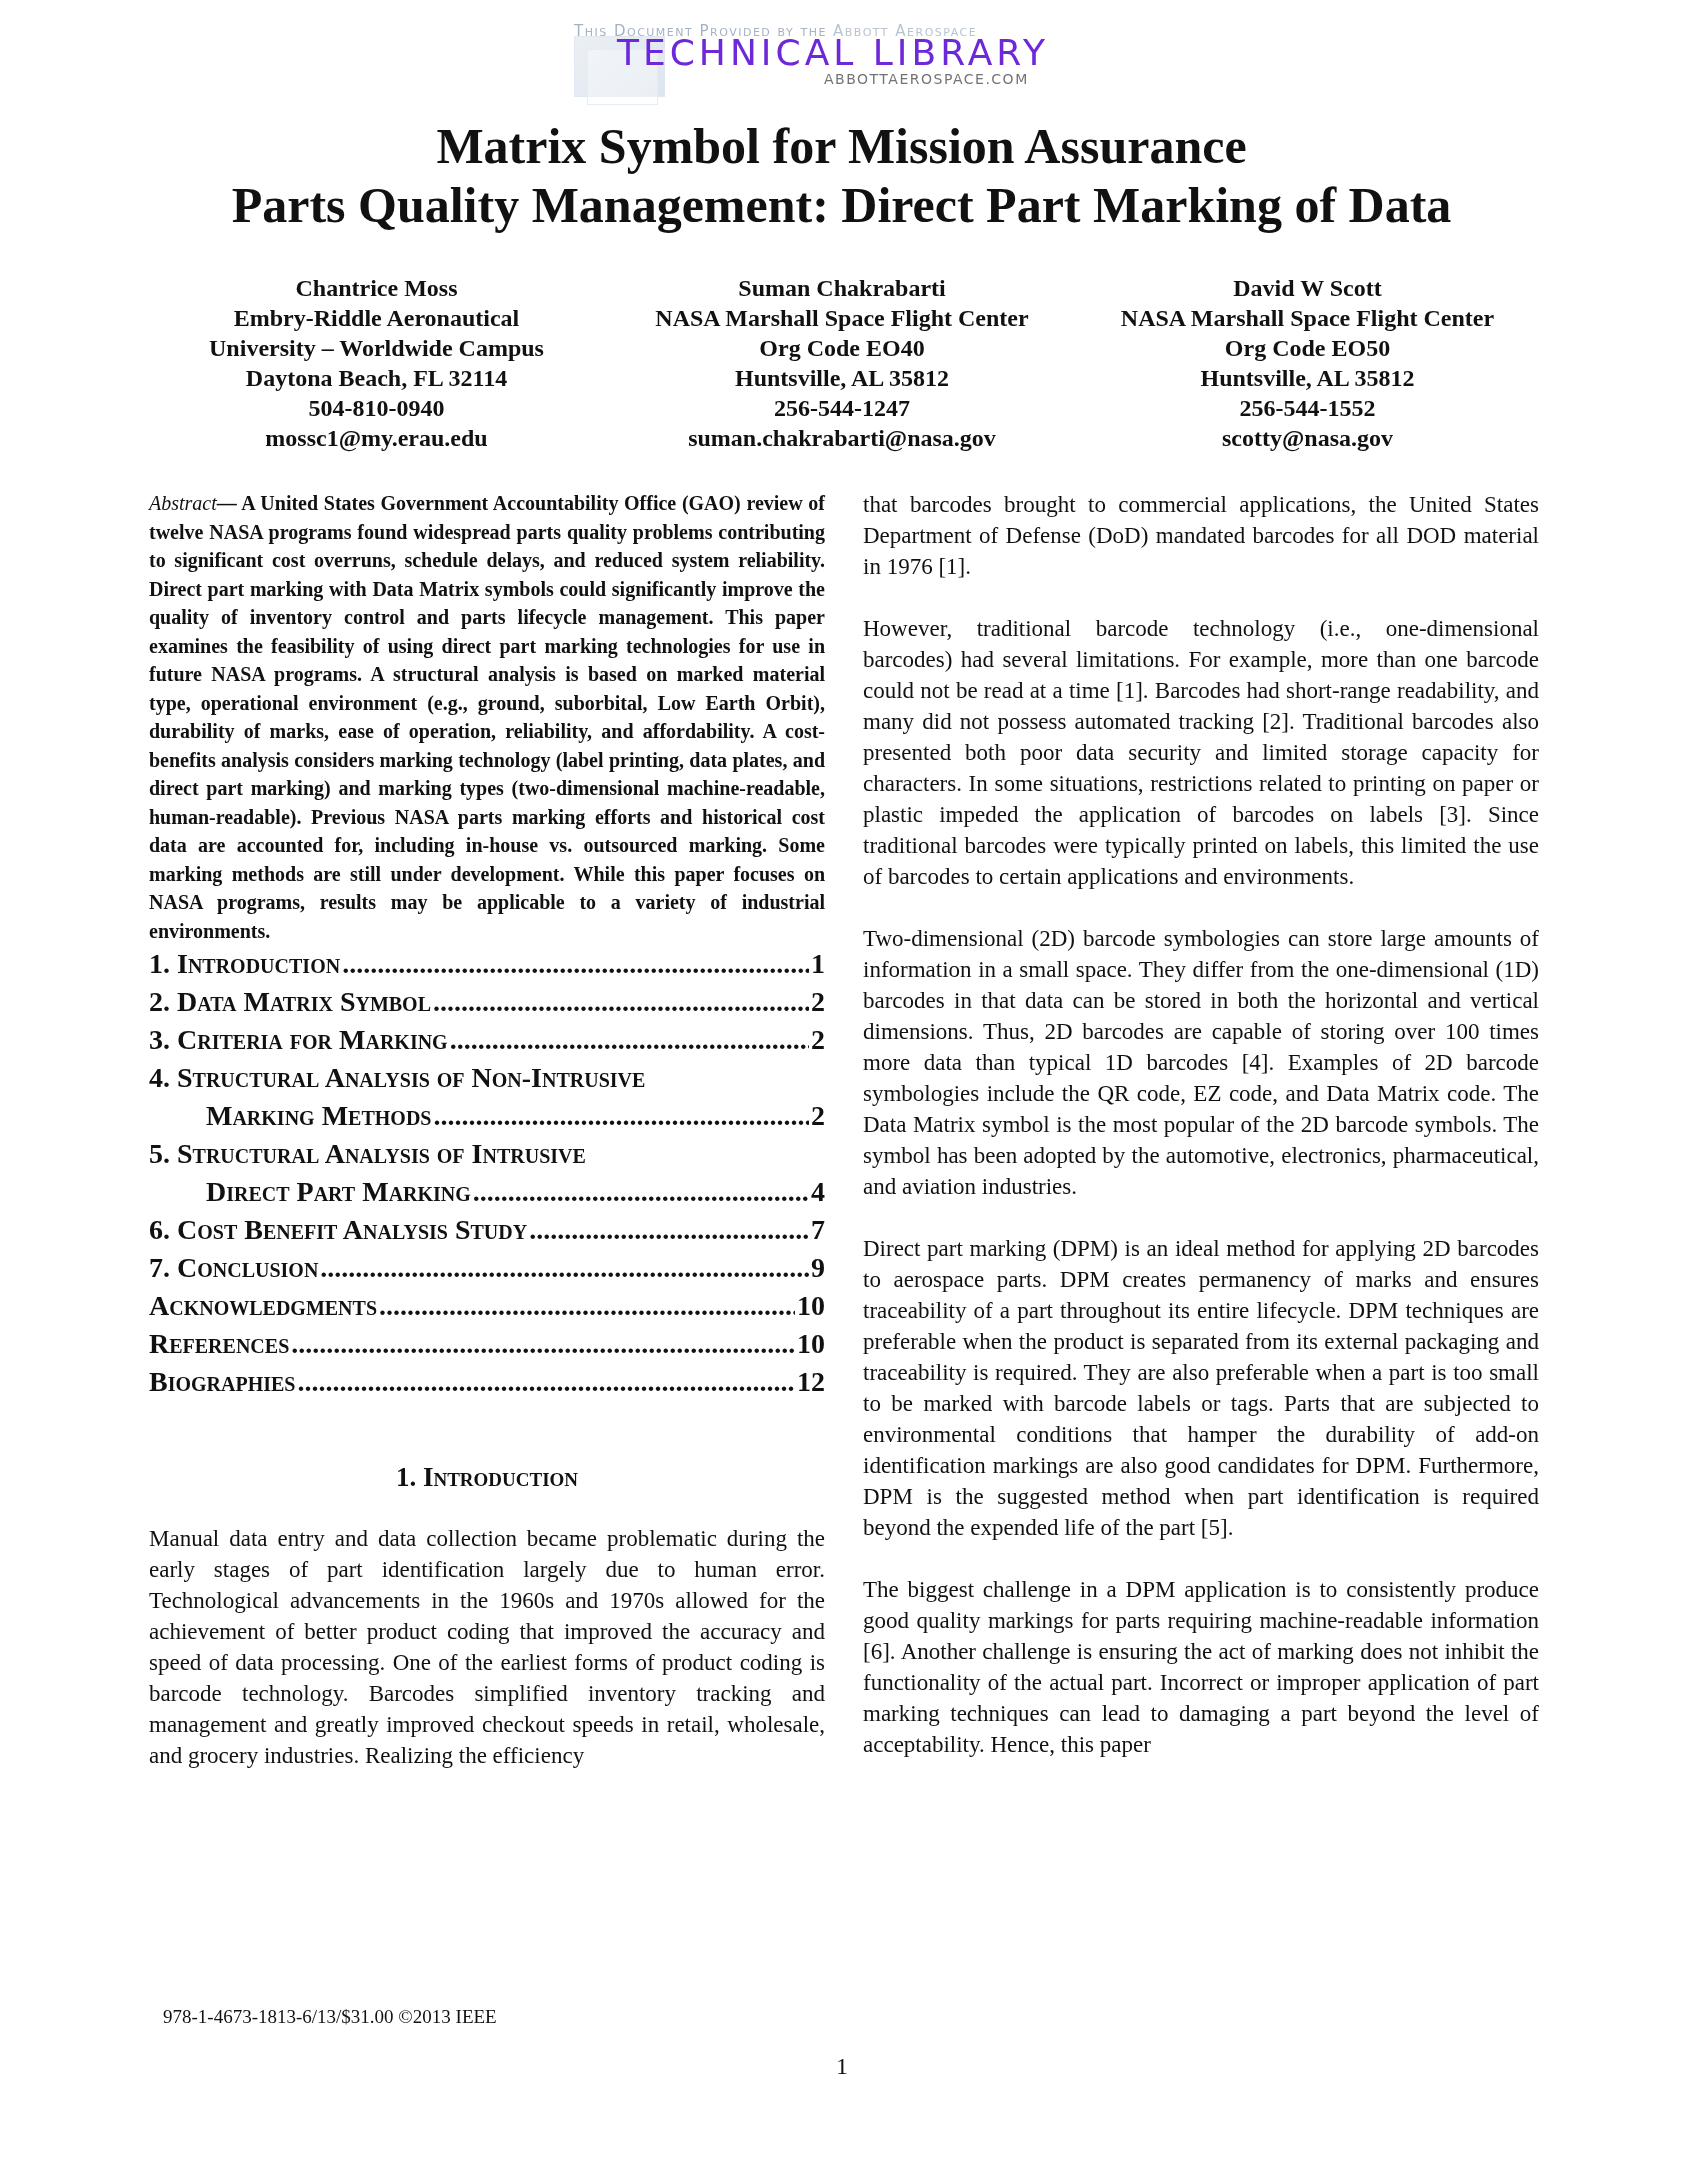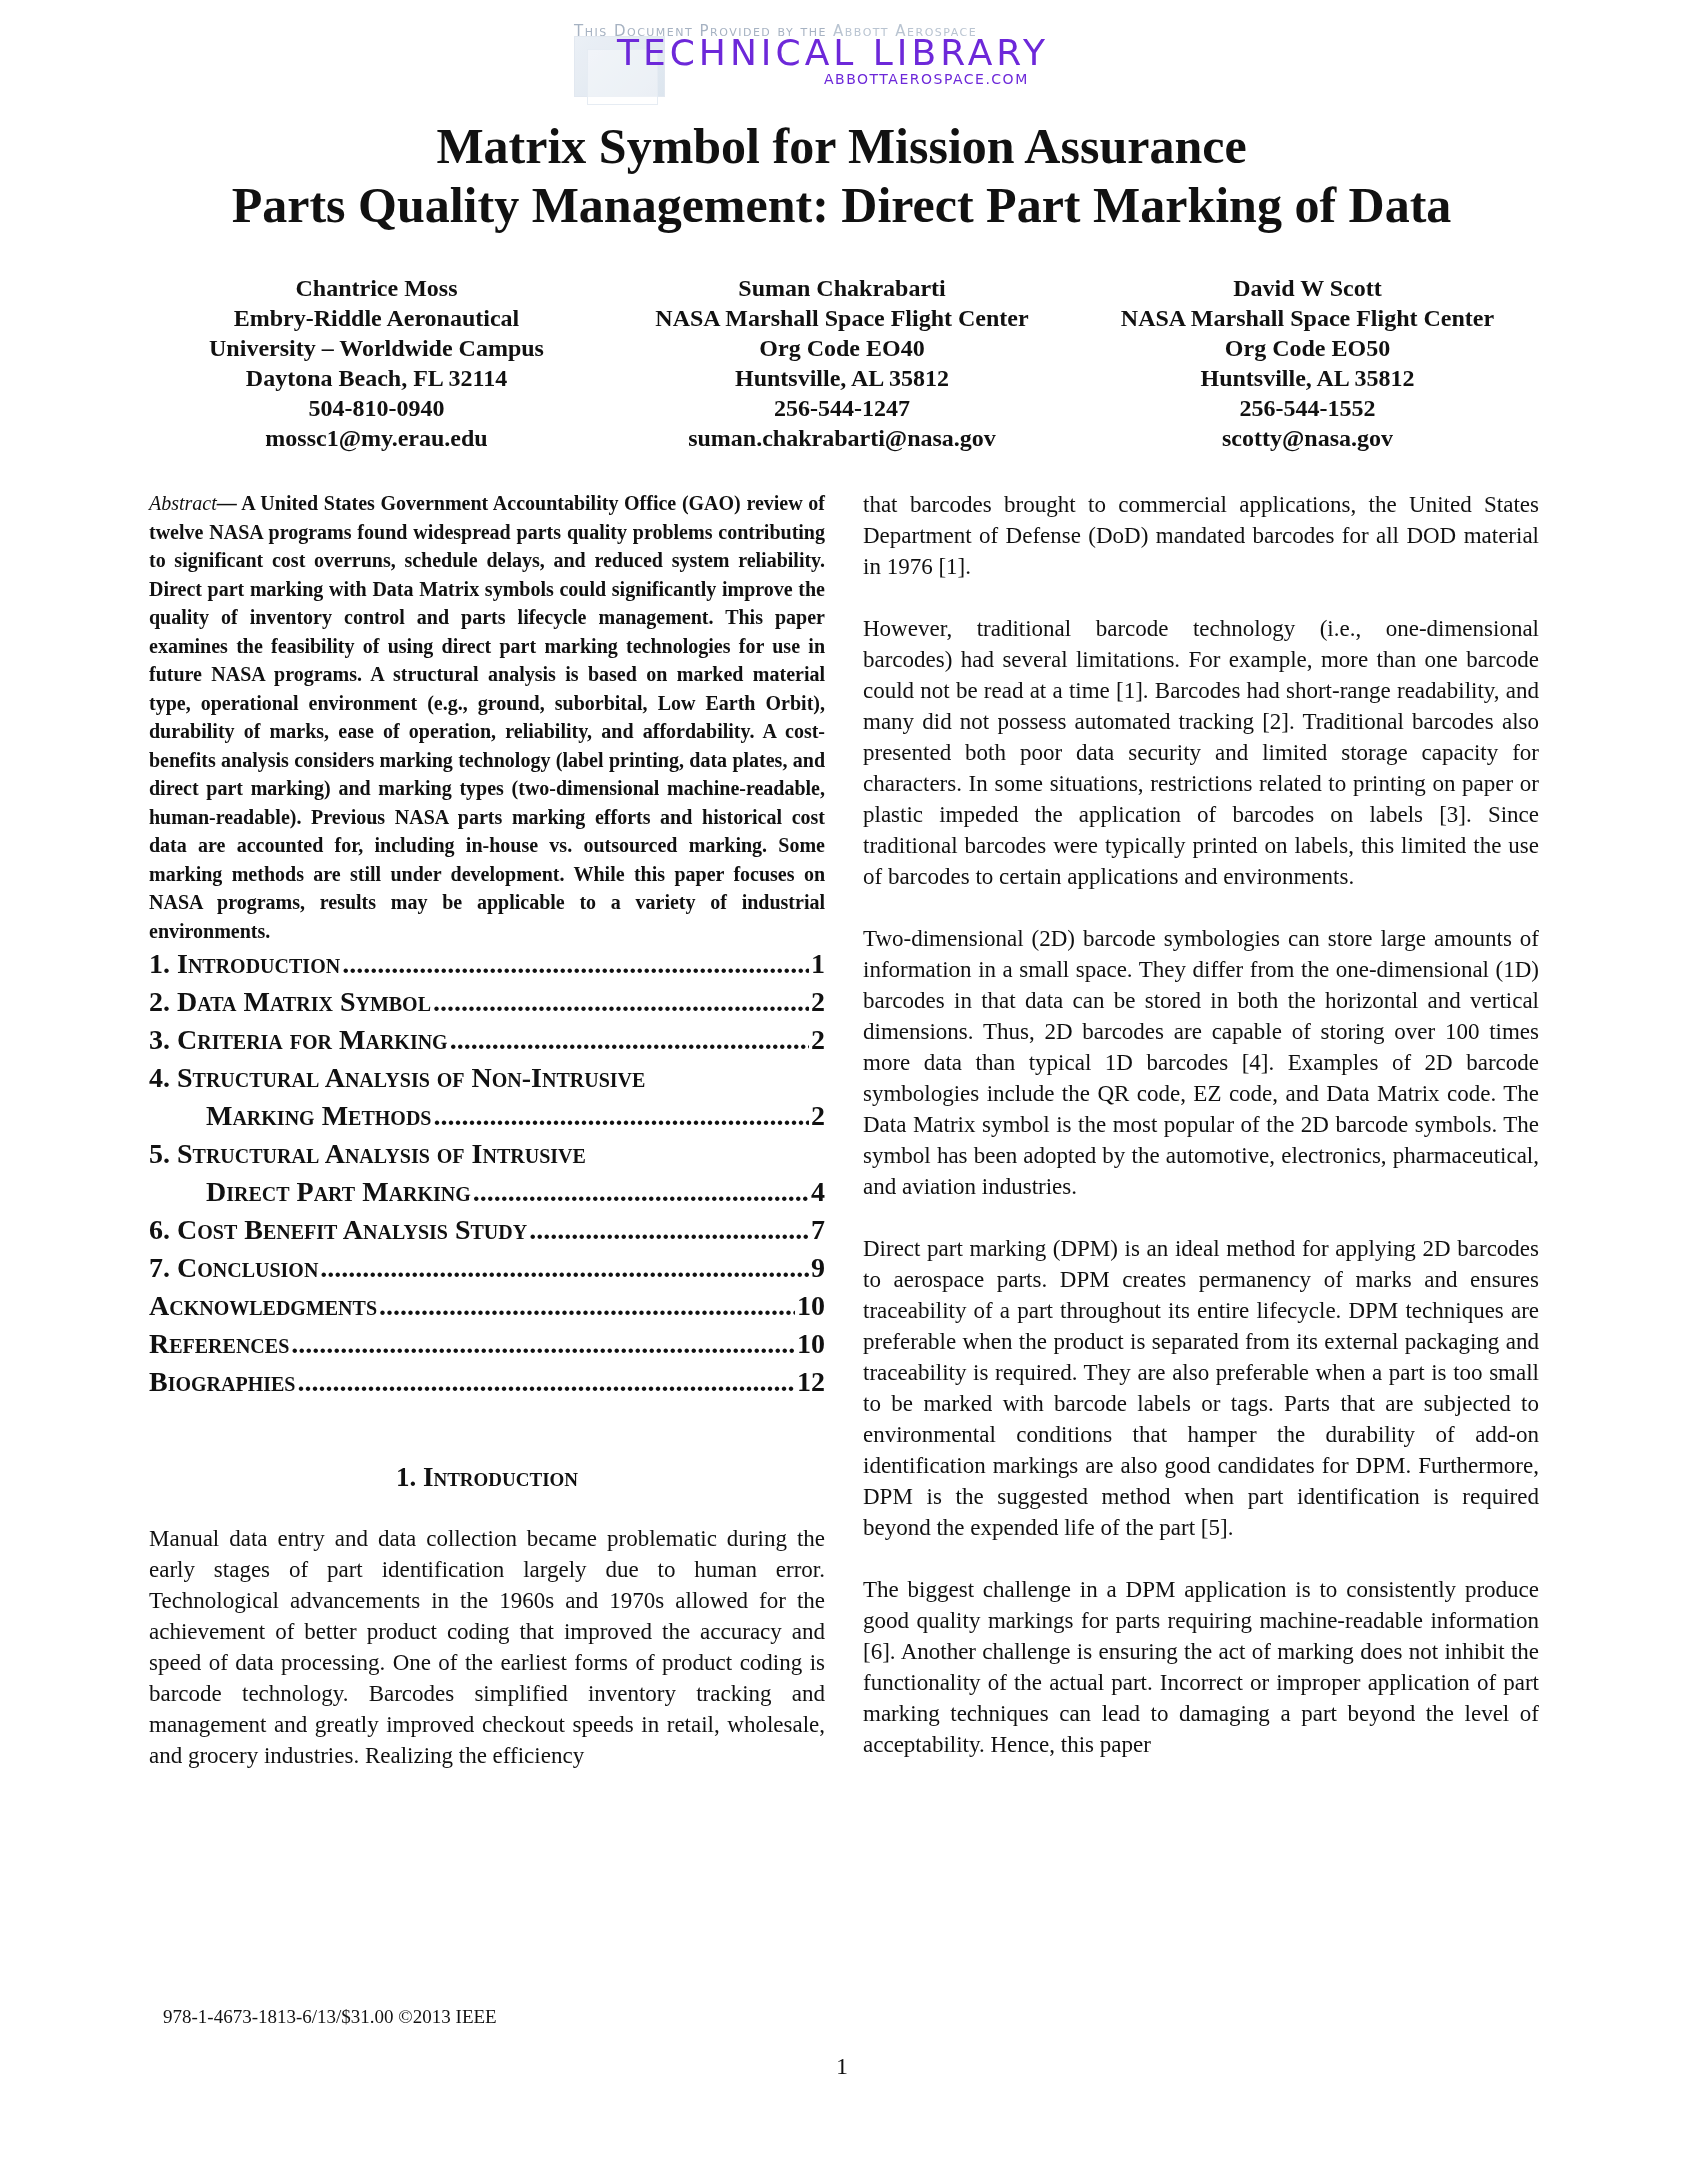--- a/index.html
+++ b/index.html
@@ -22,21 +22,21 @@
       position: absolute; left: 5px; top: 6px; font-family: "DejaVu Sans", sans-serif;
       font-variant: small-caps; font-size: 15px; letter-spacing: 1.5px; color: #a6b2c2; white-space: nowrap;
     }
     .banner .line1 .brand { color: #b9c4d1; margin-left: 6px; }
     .banner .line2 {
       position: absolute; left: 48px; top: 16px; font-family: "DejaVu Sans", sans-serif;
       font-size: 36px; letter-spacing: 4px; color: #6d28d9; white-space: nowrap; font-weight: normal;
     }
     .banner .line3 {
       position: absolute; left: 255px; top: 55px; font-family: "DejaVu Sans", sans-serif;
-      font-size: 14px; letter-spacing: 1.5px; color: #6d28d9; white-space: nowrap;
+      font-size: 14px; letter-spacing: 1.5px; color: #737373; white-space: nowrap;
     }
 
     .title {
       position: absolute; left: 99px; top: 117px; width: 1485px; text-align: center;
       font-weight: bold; font-size: 50px; line-height: 59px; margin: 0;
     }
     .authors { position: absolute; top: 273px; left: 149px; width: 1386px; display: flex; justify-content: space-between; }
     .author { text-align: center; font-weight: bold; font-size: 24px; line-height: 30px; width: 455px; }
     .author div { white-space: nowrap; }
 

